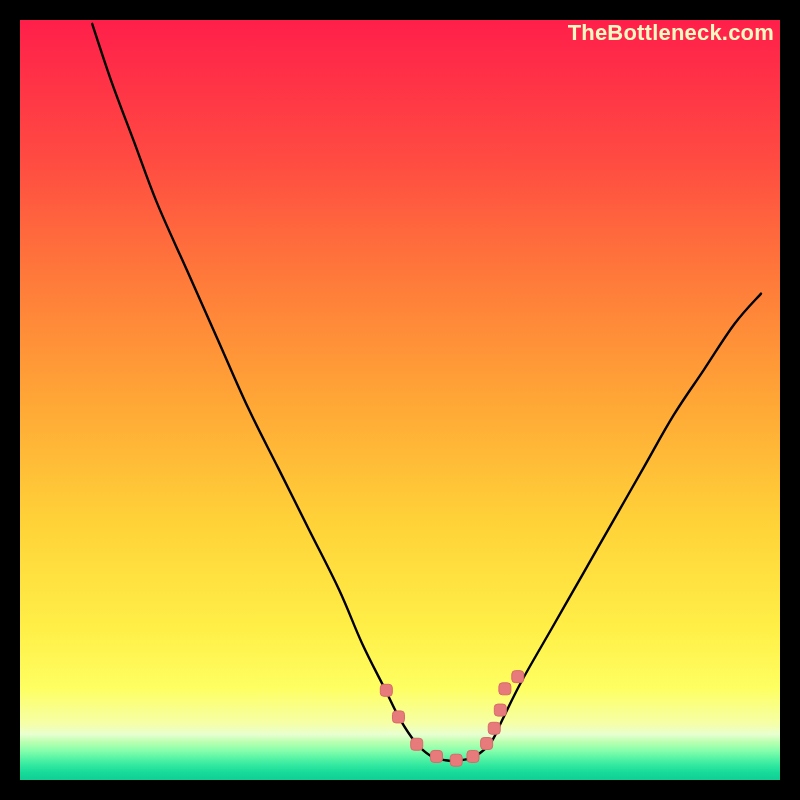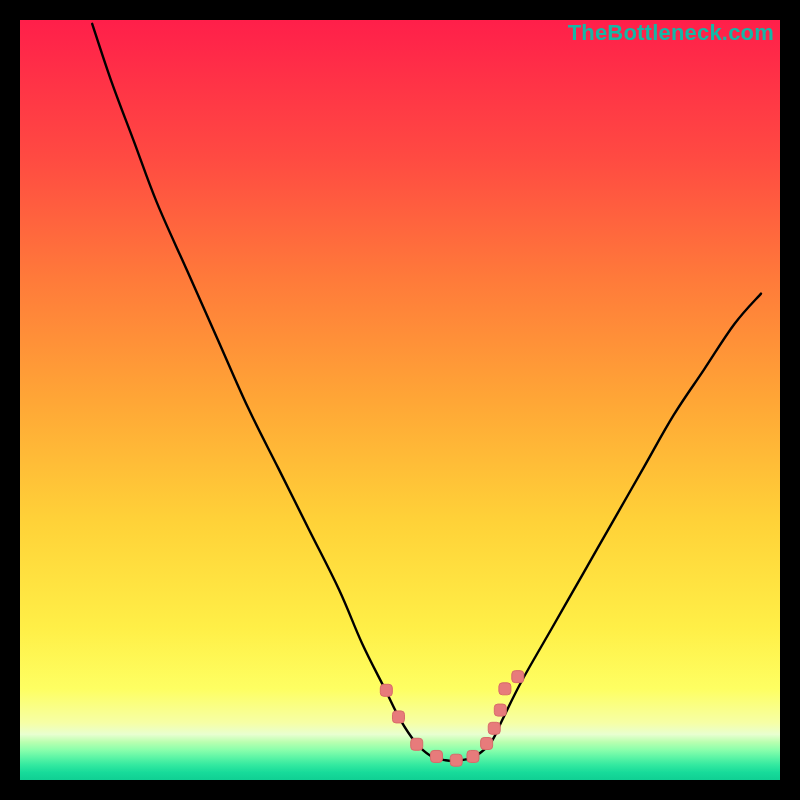--- a/index.html
+++ b/index.html
@@ -24,21 +24,21 @@
     left: 0; top: 0;
     width: 100%;
     height: 100%;
   }
   .watermark {
     position: absolute;
     top: 0;
     right: 6px;
     font-size: 22px;
     font-weight: 600;
-    color: #14b8a6;
+    color: #fef9c3;
     letter-spacing: 0.2px;
     user-select: none;
   }
   svg.curve {
     position: absolute;
     left: 0; top: 0;
     width: 760px;
     height: 760px;
     overflow: visible;
   }

